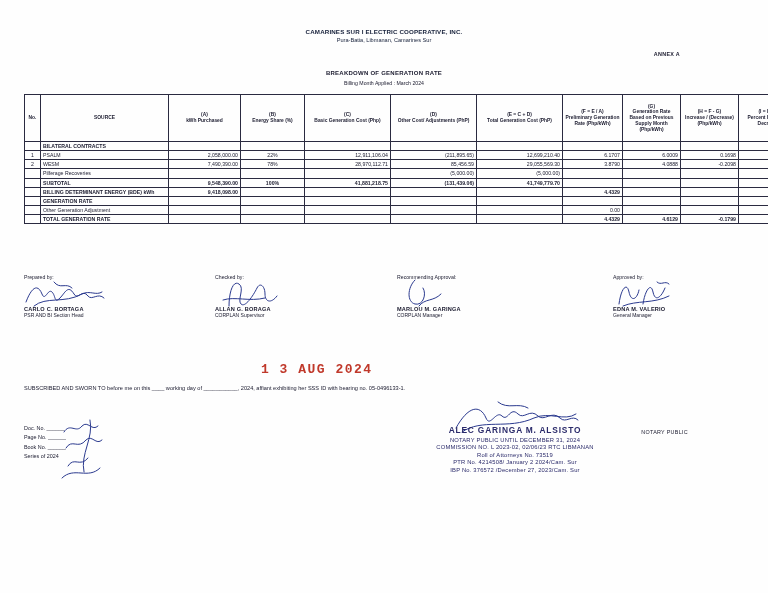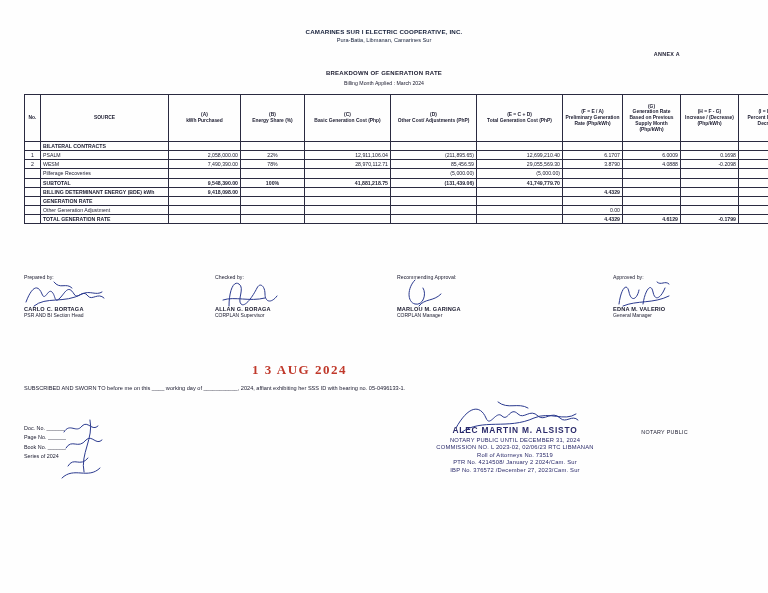--- a/index.html
+++ b/index.html
@@ -140,26 +140,26 @@
     bottom: -2px;
     width: 84px;
     height: 30px;
     color: #2b3a8f;
   }
 
   
   .date-stamp {
     position: absolute;
     top: 362px;
-    left: 252px;
+    left: 261px;
     font-size: 13px;
     font-weight: bold;
     color: #c0392b;
     letter-spacing: 1.5px;
-    font-family: Liberation Serif, serif;
+    font-family: Liberation Mono, monospace;
   }
 
   
   .sworn {
     position: absolute;
     top: 384px;
     left: 24px;
     width: 700px;
     font-size: 5.6px;
     line-height: 1.5;
@@ -495,21 +495,21 @@
     <path d="M30 2 C34 20, 20 36, 24 54"></path>
   </svg>
 
   <svg class="ink notary-sig" viewBox="0 0 130 34">
     <path d="M4 28 C16 6, 28 4, 34 18 C38 28, 44 10, 50 16 C56 22, 58 6, 66 14 C72 20, 78 8, 86 16 C92 22, 100 10, 108 18 C114 24, 120 14, 126 20"></path>
     <path d="M10 32 C30 18, 56 30, 82 18 C98 11, 112 22, 124 14"></path>
     <path d="M46 2 C56 10, 66 2, 76 8"></path>
   </svg>
 
   <div class="notary">
-    <div class="notary-name">ALEC MARTIN M. ALSISTO</div>
+    <div class="notary-name">ALEC GARINGA M. ALSISTO</div>
     <div class="notary-line">NOTARY PUBLIC UNTIL DECEMBER 31, 2024</div>
     <div class="notary-line">COMMISSION NO. L 2023-02, 02/06/23 RTC LIBMANAN</div>
     <div class="notary-line">Roll of Attorneys No. 73519</div>
     <div class="notary-line">PTR No. 4214508/ January 2 2024/Cam. Sur</div>
     <div class="notary-line">IBP No. 376572 /December 27, 2023/Cam. Sur</div>
   </div>
 
   <div class="notary-public-label">NOTARY PUBLIC</div>
 
 </div>

